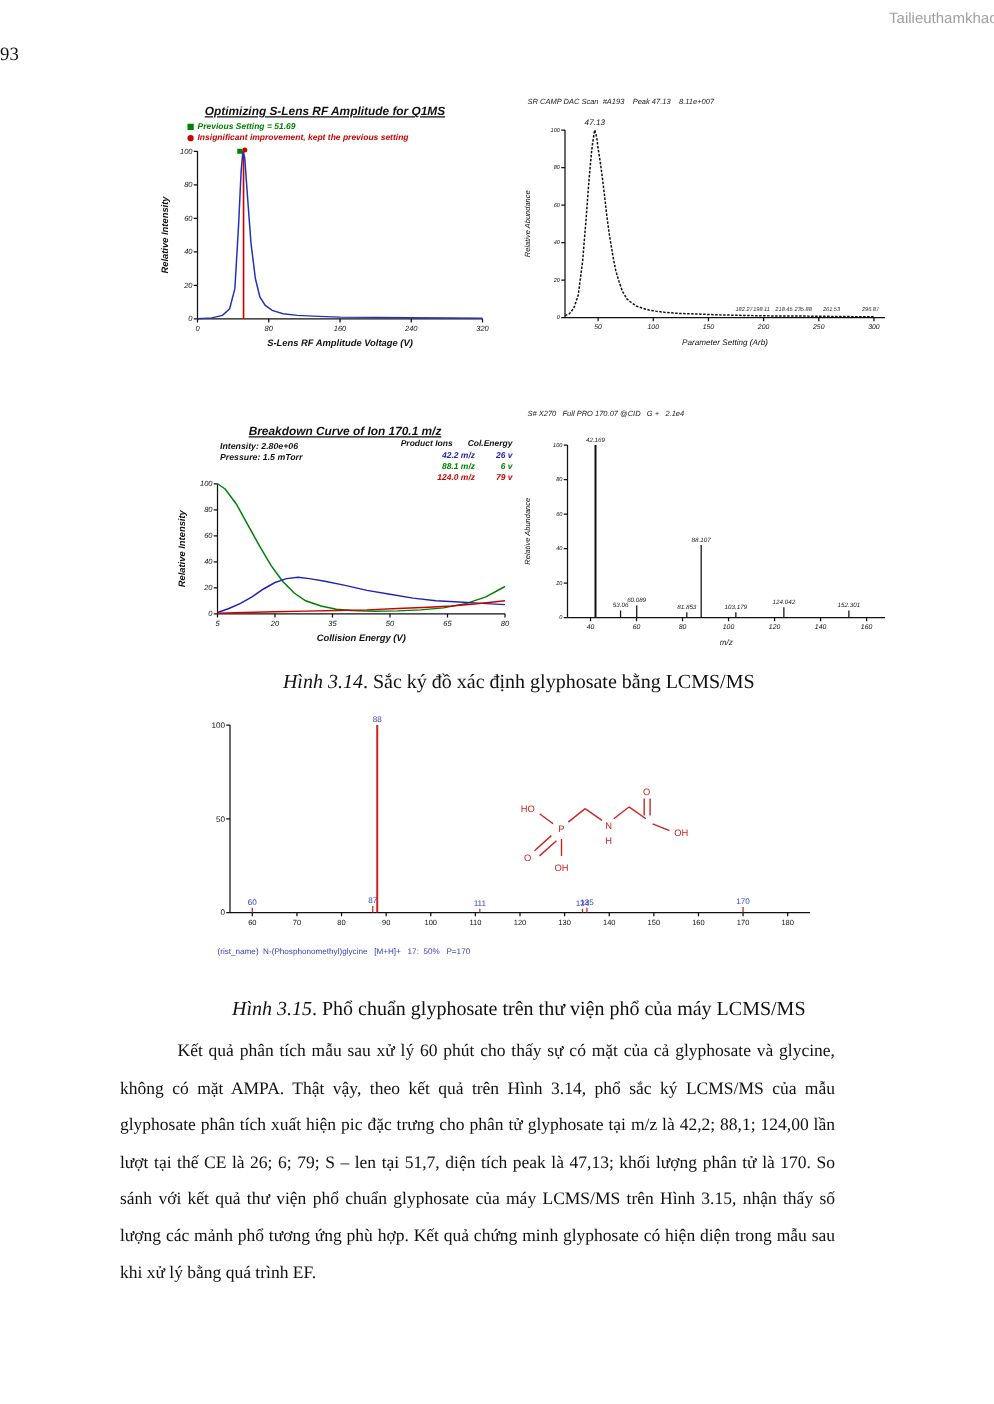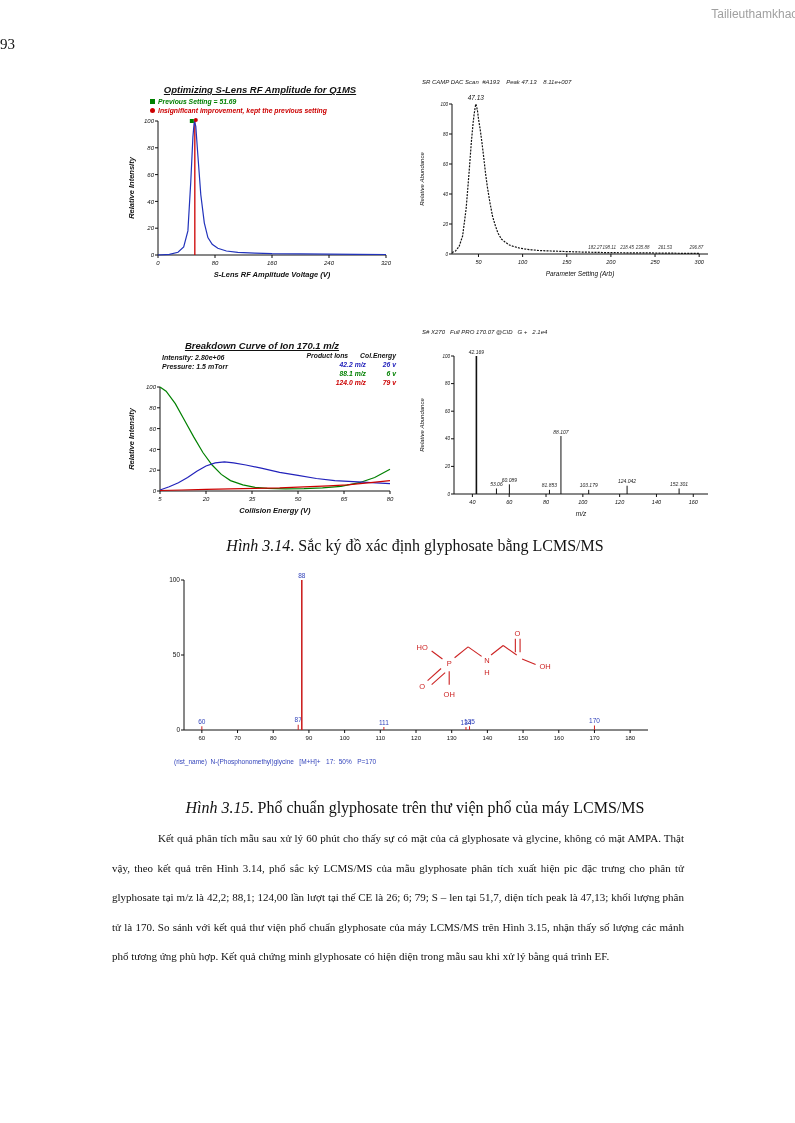--- a/index.html
+++ b/index.html
@@ -2,40 +2,40 @@
 <html><head>
 <meta charset="utf-8">
 <style>
   html,body{margin:0;padding:0;background:#fff;}
   .page{position:relative;width:795px;height:1123px;background:#fff;font-family:"Liberation Serif",serif;color:#111;overflow:hidden;padding-left:35px;}
   .watermark{position:absolute;top:7px;right:6px;font-family:"Liberation Sans",sans-serif;font-size:12px;color:#a0a0a0;}
   .pagenum{position:absolute;top:36px;left:0;width:100%;text-align:left;font-size:15px;}
   .panel{position:absolute;font-family:"Liberation Sans",sans-serif;font-style:italic;}
   .p-a{left:124px;top:84px;width:272px;}
   .p-b{left:414px;top:78px;width:304px;}
-  .p-c{left:124px;top:340px;width:276px;height:190px;}
+  .p-c{left:138px;top:340px;width:276px;height:190px;}
   .p-d{left:414px;top:328px;width:304px;}
   .ptitle{font-size:9.5px;font-weight:bold;text-decoration:underline;text-align:center;margin-bottom:2px;color:#111;}
   .leg{display:flex;align-items:center;gap:3px;margin-left:26px;font-size:6.8px;font-weight:bold;line-height:9px;}
   .mk-sq{width:5px;height:5px;background:#008000;flex:0 0 auto;}
   .mk-dot{width:5px;height:5px;border-radius:50%;background:#cc0000;flex:0 0 auto;}
   .t-green{color:#008000;}
   .t-red{color:#cc0000;}
   .phead{font-size:6px;color:#222;margin-left:8px;white-space:pre;line-height:8px;}
   .bd-info{position:absolute;left:38px;top:13px;font-size:7px;font-weight:bold;line-height:9px;}
   .bd-legend{position:absolute;right:4px;top:11px;font-size:6.8px;font-weight:bold;text-align:right;line-height:9px;}
   .bd-legend .lval{display:inline-block;margin-left:12px;min-width:18px;text-align:right;}
   .t-blue{color:#2222bb;}
   .bd-svg{margin-top:32px;}
   .cap{position:absolute;left:0;width:100%;text-align:center;font-size:16px;color:#111;}
   .cap-1{top:537px;}
   .cap-2{top:786px;margin-top:13px;}
   .fig315{position:absolute;left:158px;top:570px;width:500px;height:210px;font-family:"Liberation Sans",sans-serif;}
   .fig315-footer{position:absolute;left:16px;top:188px;font-size:6.5px;color:#3344bb;white-space:pre;}
-  .para{position:absolute;left:112px;top:813px;width:572px;font-size:11px;line-height:29.5px;text-align:justify;text-indent:46px;}
+  .para{position:absolute;left:96px;top:813px;width:572px;font-size:14px;line-height:29.5px;text-align:justify;text-indent:46px;}
   svg{display:block;}
 </style>
 </head>
 <body>
 
 <div class="page">
 
   <div class="watermark">Tailieuthamkhao.com</div>
   <div class="pagenum">93</div>
 

